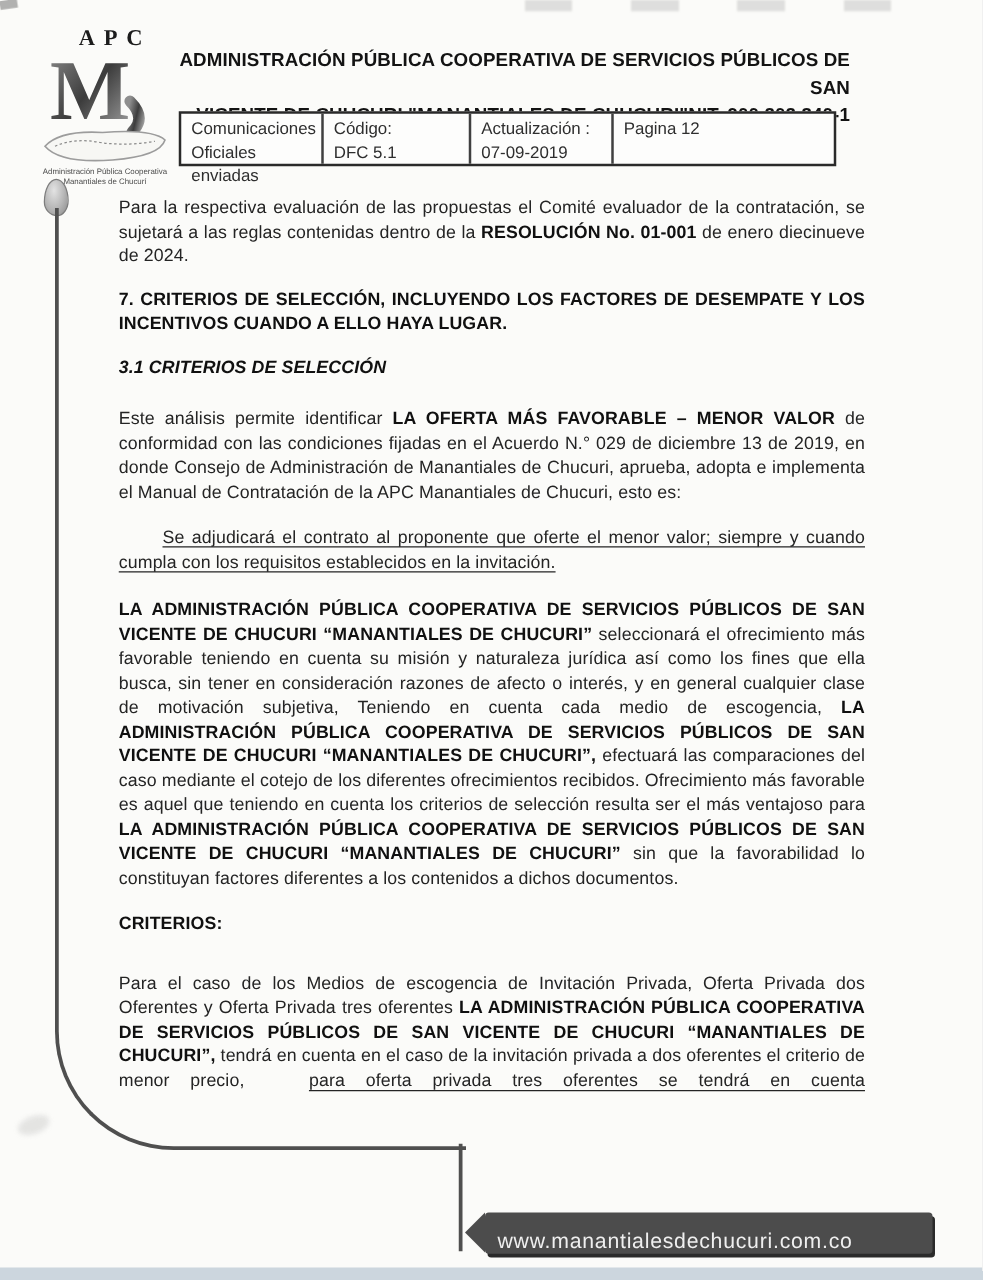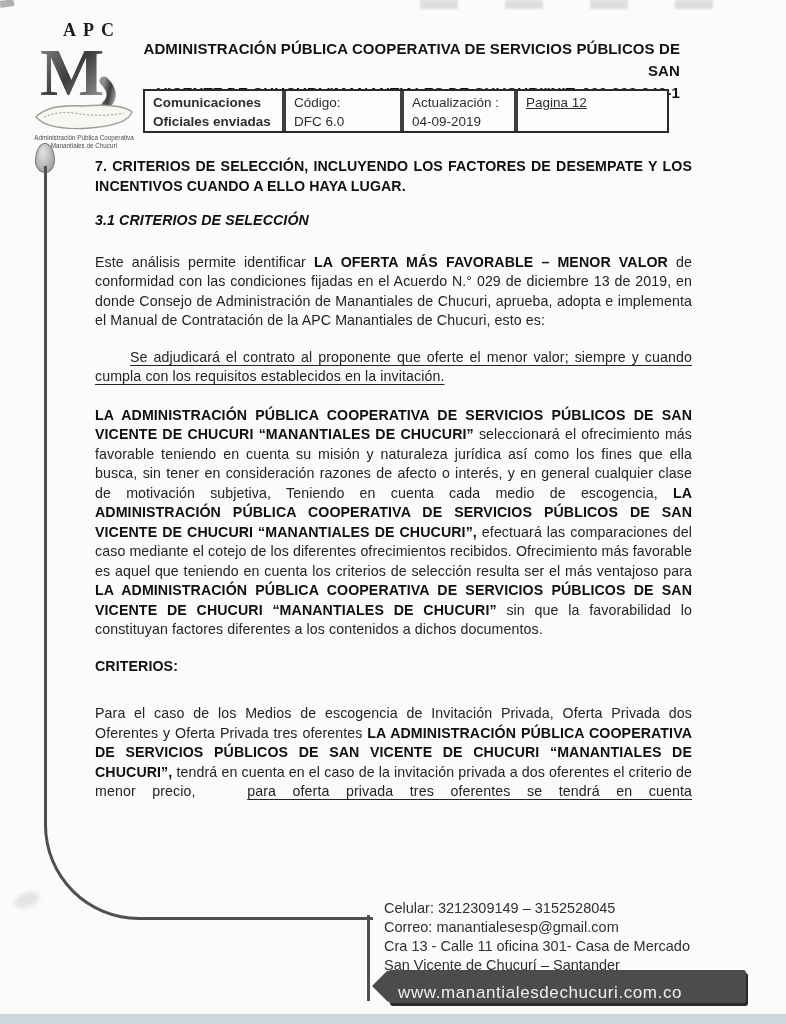--- a/index.html
+++ b/index.html
@@ -31,23 +31,23 @@
   .logo-caption{font-size:6.3px;line-height:7.5px;color:#4c4c4c;margin-top:1px;}
 
   
   .title-block{position:absolute;left:142px;top:38px;width:538px;text-align:right;
     font-weight:bold;font-size:15px;line-height:22px;color:#131313;letter-spacing:.1px;}
 
   
   .meta-table{position:absolute;left:143px;top:89px;width:526px;height:44px;
     border:2.5px solid #2a2a2a;display:flex;box-sizing:border-box;background:#fdfdfc;}
   .meta-cell{box-sizing:border-box;padding:2px 8px 3px 8px;font-size:13.5px;line-height:19px;
-    color:#2e2e2e;border-left:4px solid #404040;flex:0 0 auto;}
+    color:#2e2e2e;border-left:2px solid #404040;flex:0 0 auto;}
   .meta-cell:first-child{border-left:none;}
-  .mc0{width:137px;font-weight:bold;} .mc1{width:118px;} .mc2{width:114px;} .mc3{width:121px;text-decoration:underline;}
+  .mc0{width:112px;} .mc1{width:118px;} .mc2{width:114px;} .mc3{width:121px;}
 
   
   .left-line{position:absolute;left:44px;top:166px;width:326px;height:751px;
     border-left:3px solid #4f4f4f;border-bottom:3px solid #4f4f4f;
     border-bottom-left-radius:95px;}
   .connector{position:absolute;left:367px;top:915px;width:3px;height:86px;background:#4f4f4f;}
   .line-drop{position:absolute;left:35px;top:143px;width:18px;height:28px;
     background:radial-gradient(ellipse at 40% 30%, #e3e3e3 0%, #b5b5b5 55%, #8a8a8a 100%);
     border:1px solid #7d7d7d;border-radius:50% 50% 46% 54% / 62% 58% 42% 38%;}
 
@@ -111,51 +111,46 @@
     <div data-name="org-title-line2">VICENTE DE CHUCURI  "MANANTIALES DE CHUCURI"NIT. 900.202.340-1</div>
   </div>
 
   <div class="meta-table" data-name="document-meta-table">
     <div class="meta-cell mc0" data-name="meta-cell-tipo">
       <div>Comunicaciones</div>
       <div>Oficiales enviadas</div>
     </div>
     <div class="meta-cell mc1" data-name="meta-cell-codigo">
       <div>Código:</div>
-      <div>DFC 6.0</div>
+      <div>DFC 5.1</div>
     </div>
     <div class="meta-cell mc2" data-name="meta-cell-actualizacion">
       <div>Actualización :</div>
-      <div>04-09-2019</div>
+      <div>07-09-2019</div>
     </div>
     <div class="meta-cell mc3" data-name="meta-cell-pagina">
       <div>Pagina 12</div>
       <div></div>
     </div>
   </div>
 
   <div class="line-drop" data-name="line-drop-ornament"></div>
   <div class="left-line" data-name="decorative-left-line"></div>
   <div class="connector" data-name="decorative-line-connector"></div>
 
   <main class="doc-body" data-name="document-body">
+      <p class="para" data-name="intro-paragraph"><span>Para la respectiva evaluación de las propuestas el Comité evaluador de la contratación, se sujetará a las reglas contenidas dentro de la </span><span class="b">RESOLUCIÓN No. 01-001</span><span> de enero diecinueve de 2024.</span></p>
       <p class="para" data-name="section-3-heading"><span class="b">7. CRITERIOS DE SELECCIÓN, INCLUYENDO LOS FACTORES DE DESEMPATE Y LOS INCENTIVOS CUANDO A ELLO HAYA LUGAR.</span></p>
       <p class="para" data-name="section-3-1-heading"><span class="b">3.1 CRITERIOS DE SELECCIÓN</span></p>
       <p class="para" data-name="analysis-paragraph"><span>Este análisis permite identificar </span><span class="b">LA OFERTA MÁS FAVORABLE – MENOR VALOR</span><span> de conformidad con las condiciones fijadas en el Acuerdo N.° 029 de diciembre 13 de 2019, en donde Consejo de Administración de Manantiales de Chucuri, aprueba, adopta e implementa el Manual de Contratación de la APC Manantiales de Chucuri, esto es:</span></p>
       <p class="para" data-name="award-rule-paragraph"><span class="u">Se adjudicará el contrato al proponente que oferte el menor valor; siempre y cuando cumpla con los requisitos establecidos en la invitación.</span></p>
       <p class="para" data-name="selection-paragraph"><span class="b">LA ADMINISTRACIÓN PÚBLICA COOPERATIVA DE SERVICIOS PÚBLICOS DE SAN VICENTE DE CHUCURI “MANANTIALES DE CHUCURI”</span><span> seleccionará el ofrecimiento más favorable teniendo en cuenta su misión y naturaleza jurídica así como los fines que ella busca, sin tener en consideración razones de afecto o interés, y en general cualquier clase de motivación subjetiva, Teniendo en cuenta cada medio de escogencia, </span><span class="b">LA ADMINISTRACIÓN PÚBLICA COOPERATIVA DE SERVICIOS PÚBLICOS DE SAN VICENTE DE CHUCURI “MANANTIALES DE CHUCURI”,</span><span> efectuará las comparaciones del caso mediante el cotejo de los diferentes ofrecimientos recibidos. Ofrecimiento más favorable es aquel que teniendo en cuenta los criterios de selección resulta ser el más ventajoso para </span><span class="b">LA ADMINISTRACIÓN PÚBLICA COOPERATIVA DE SERVICIOS PÚBLICOS DE SAN VICENTE DE CHUCURI “MANANTIALES DE CHUCURI”</span><span> sin que la favorabilidad lo constituyan factores diferentes a los contenidos a dichos documentos.</span></p>
       <p class="para" data-name="criterios-heading"><span class="b">CRITERIOS:</span></p>
       <p class="para" data-name="criteria-paragraph"><span>Para el caso de los Medios de escogencia de Invitación Privada, Oferta Privada dos Oferentes y Oferta Privada tres oferentes </span><span class="b">LA ADMINISTRACIÓN PÚBLICA COOPERATIVA DE SERVICIOS PÚBLICOS DE SAN VICENTE DE CHUCURI “MANANTIALES DE CHUCURI”,</span><span> tendrá en cuenta en el caso de la invitación privada a dos oferentes el criterio de menor precio, </span><span class="u">para oferta privada tres oferentes se tendrá en cuenta</span></p>
     </main>
 
-  <div class="contact" data-name="footer-contact-block">
-    <div data-name="footer-celular">Celular: 3212309149 – 3152528045</div>
-    <div data-name="footer-correo">Correo: manantialesesp@gmail.com</div>
-    <div data-name="footer-direccion">Cra 13 - Calle 11 oficina 301- Casa de Mercado</div>
-    <div data-name="footer-ciudad">San Vicente de Chucurí – Santander</div>
-  </div>
   <div class="banner" data-name="website-banner">
     <span class="banner-text" data-name="website-url">www.manantialesdechucuri.com.co</span>
   </div>
 
   <div class="bottom-strip" data-name="scan-bottom-edge"></div>
 
 </div>
 
 </body></html>

